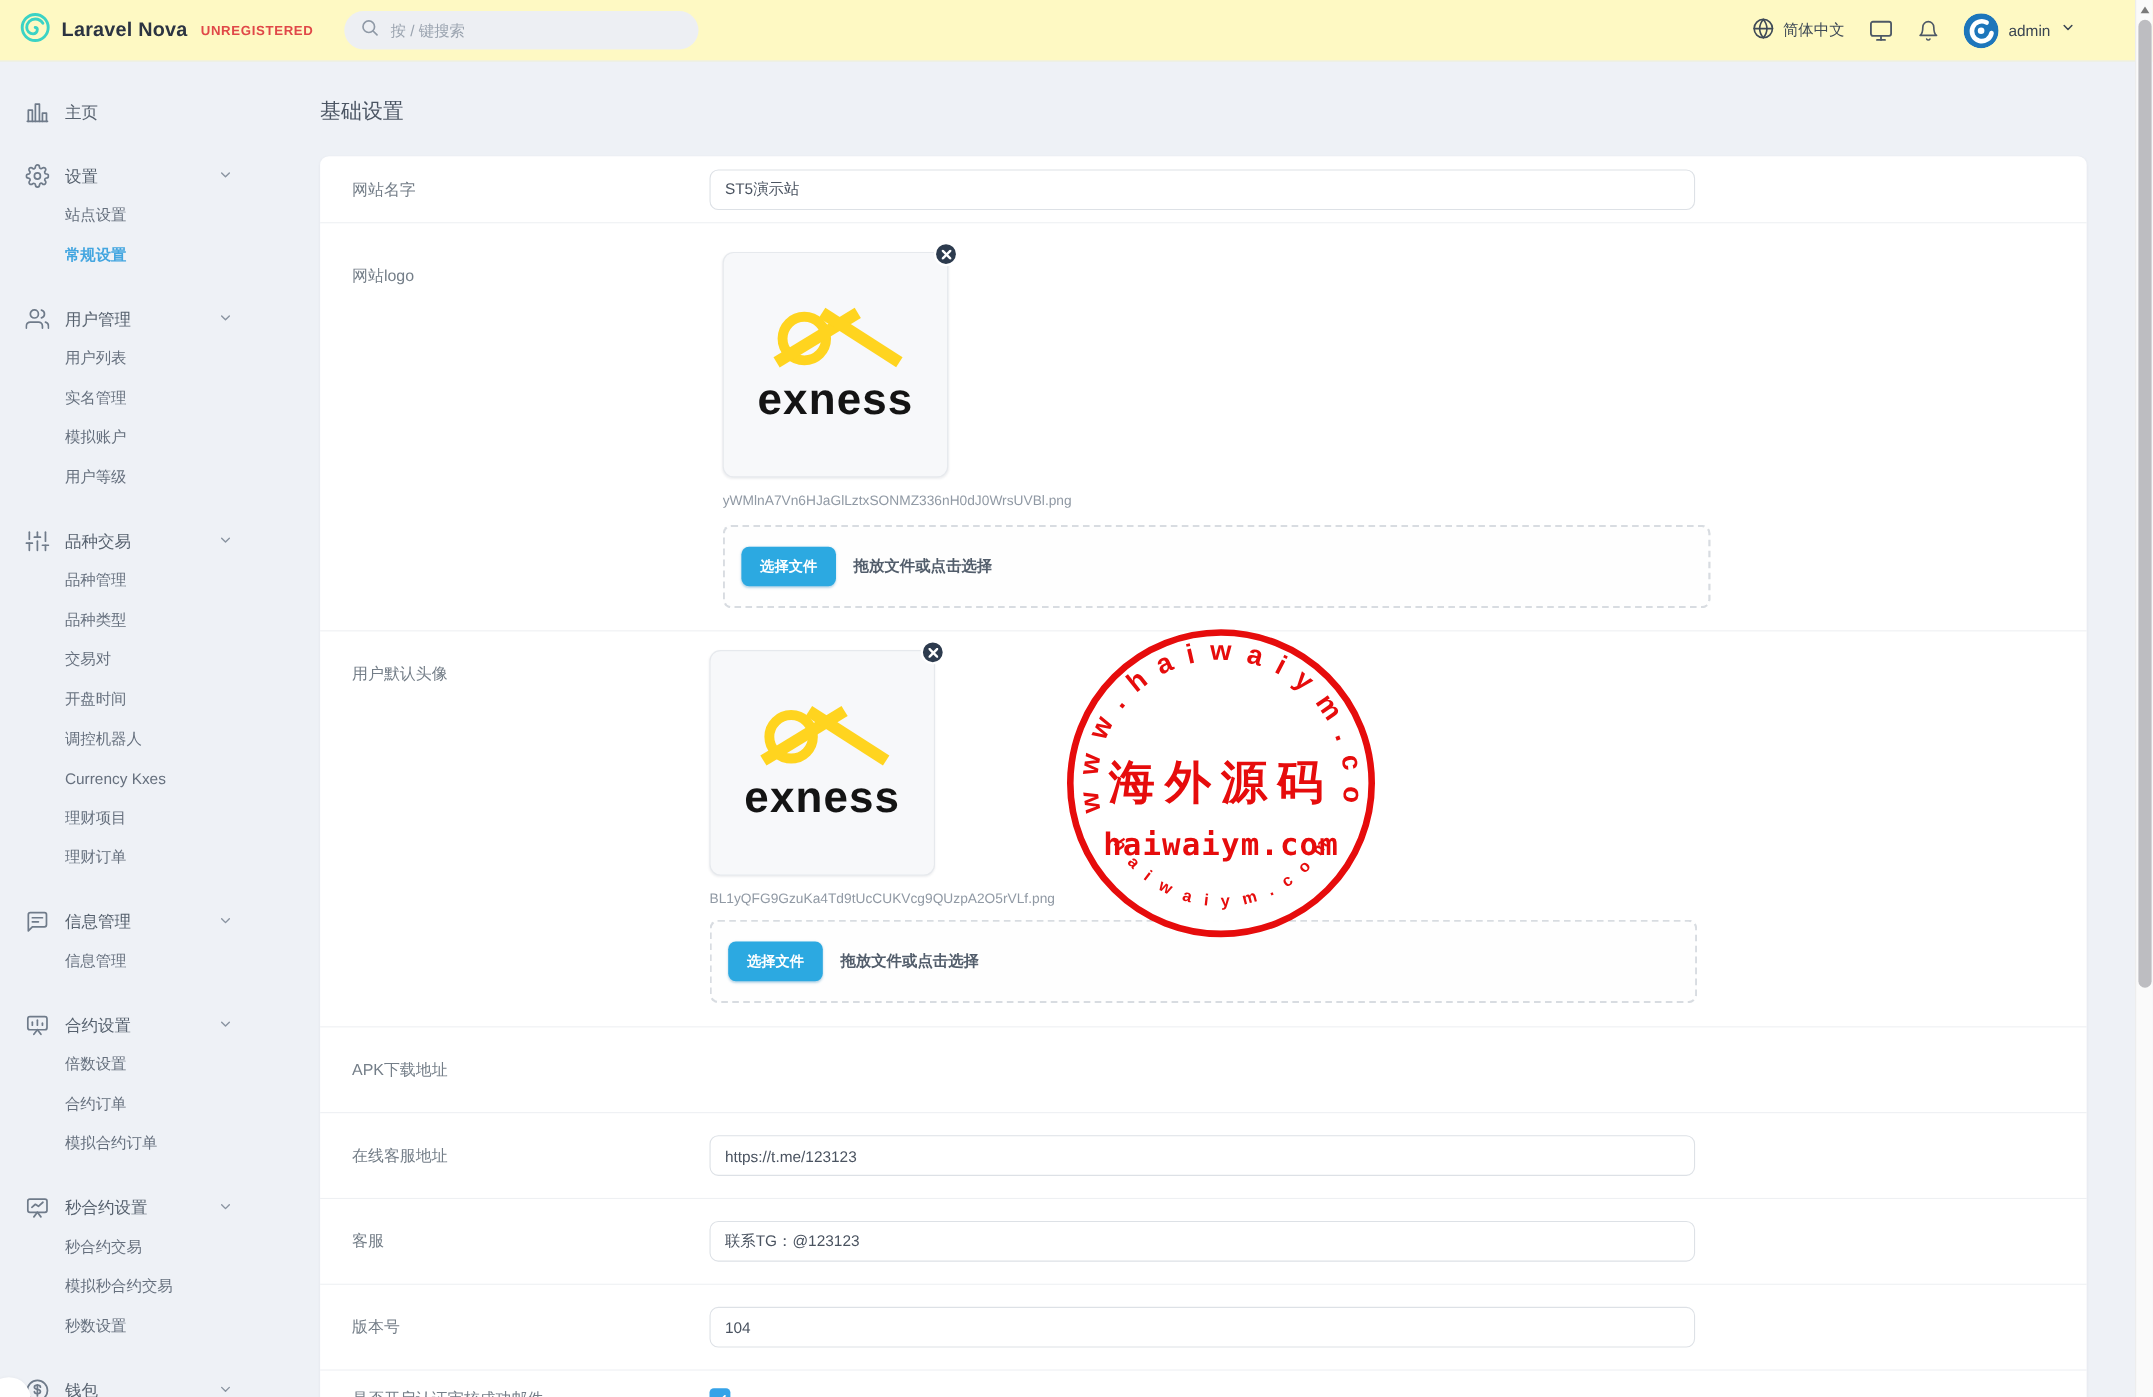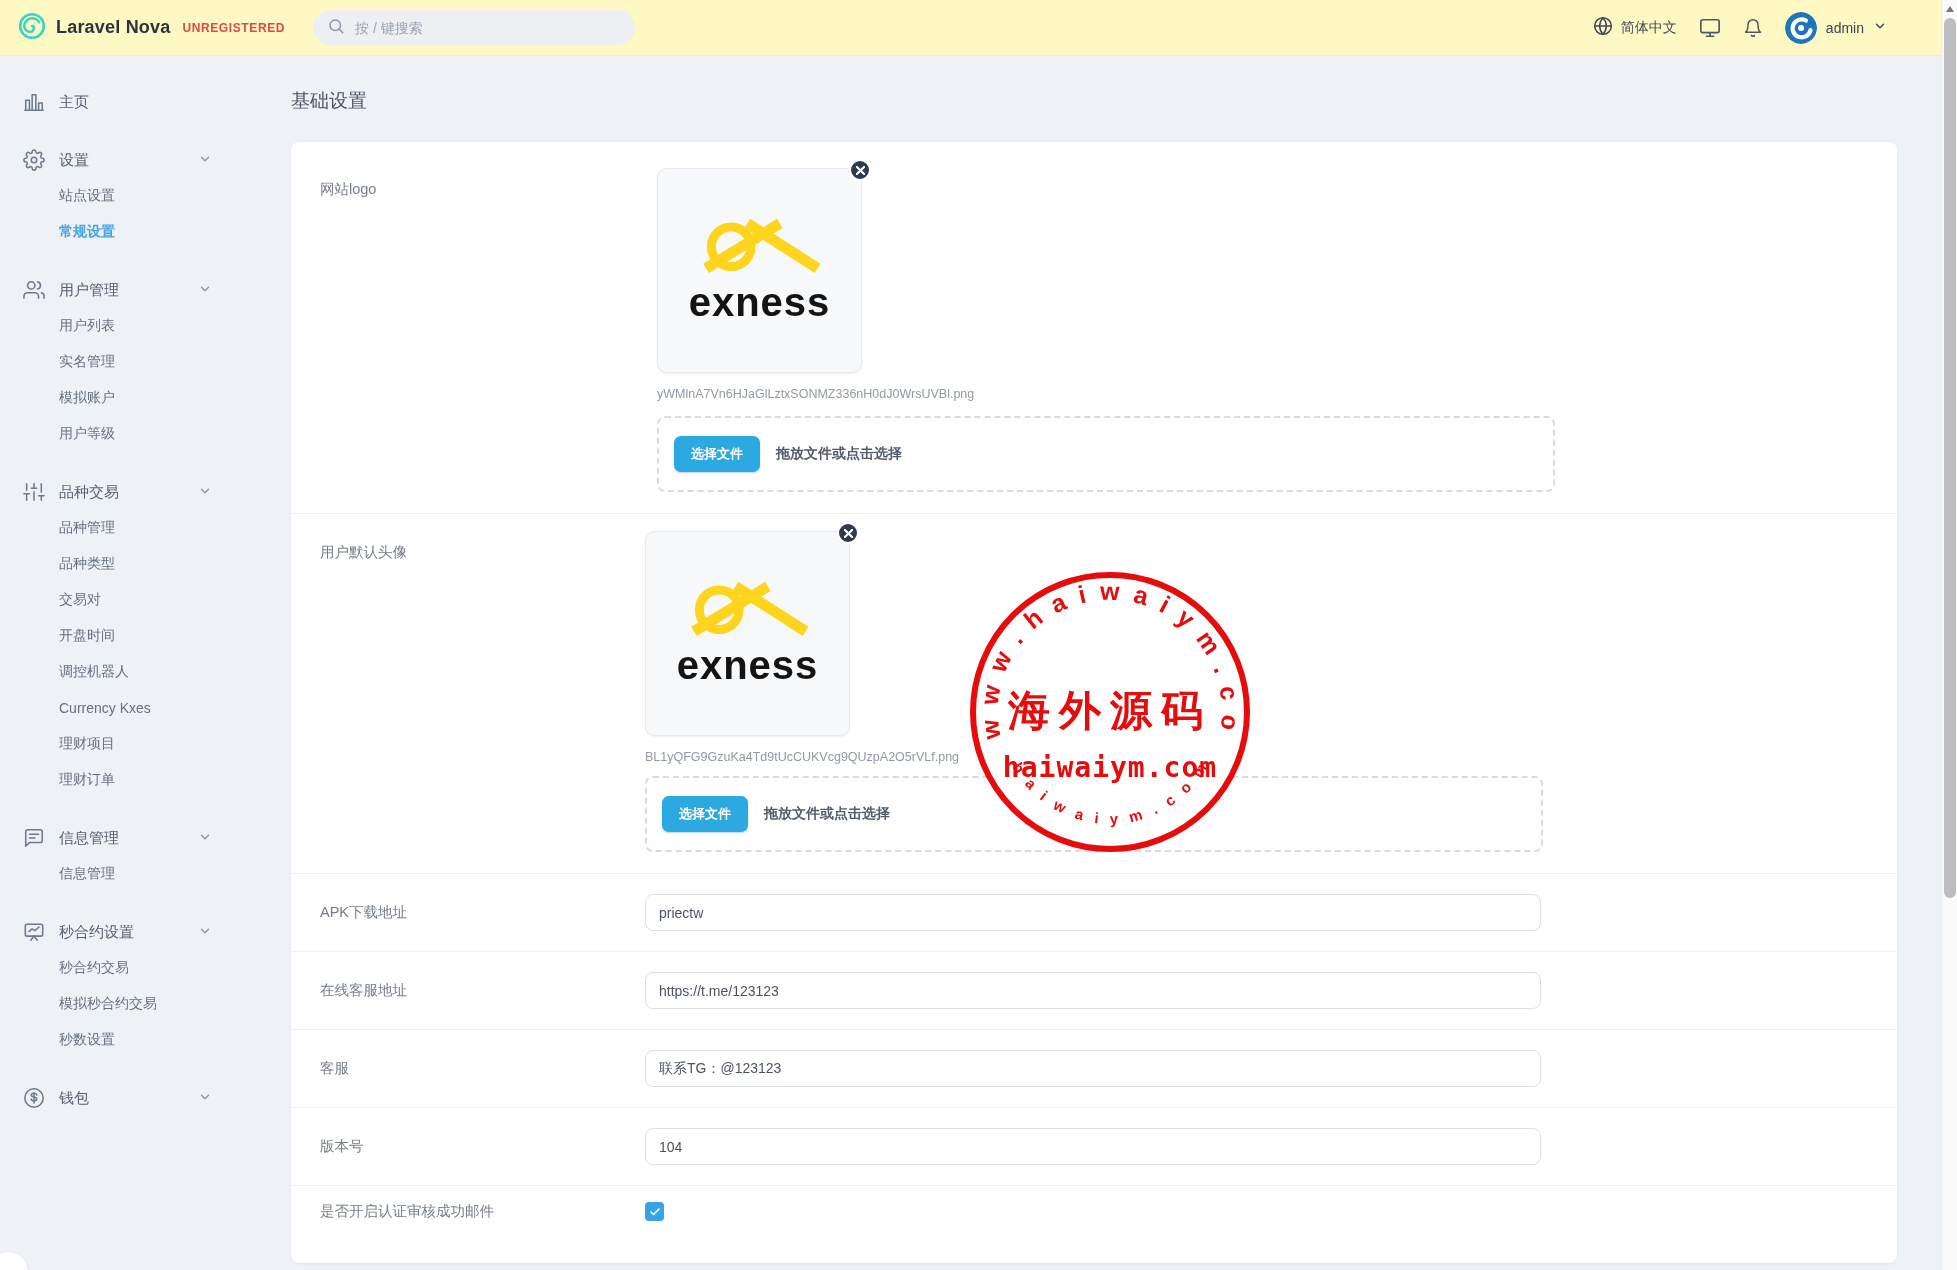--- a/index.html
+++ b/index.html
@@ -264,20 +264,41 @@
         </div>
         <div class="nav-sub">信息管理</div>
       </div>
       <div class="nav-group">
         <div class="nav-section">
           <span class="nav-ic">
             <svg width="22" height="22" viewBox="0 0 24 24" fill="none" stroke="currentColor" stroke-width="1.7" stroke-linecap="round" stroke-linejoin="round">
               <rect x="2.5" y="3.5" width="19" height="13" rx="2"></rect>
               <line x1="12" y1="16.5" x2="8.5" y2="21"></line>
               <line x1="12" y1="16.5" x2="15.5" y2="21"></line>
+              <line x1="7" y1="12" x2="7" y2="9"></line>
+              <line x1="12" y1="12" x2="12" y2="7"></line>
+              <line x1="17" y1="12" x2="17" y2="10"></line>
+            </svg>
+          </span>
+          <span class="nav-label">合约设置</span>
+          <span class="nav-chev"><svg width="14" height="14" viewBox="0 0 24 24" fill="none" stroke="currentColor" stroke-width="2.2" stroke-linecap="round" stroke-linejoin="round">
+              <polyline points="6 9 12 15 18 9"></polyline>
+            </svg></span>
+        </div>
+        <div class="nav-sub">倍数设置</div>
+        <div class="nav-sub">合约订单</div>
+        <div class="nav-sub">模拟合约订单</div>
+      </div>
+      <div class="nav-group">
+        <div class="nav-section">
+          <span class="nav-ic">
+            <svg width="22" height="22" viewBox="0 0 24 24" fill="none" stroke="currentColor" stroke-width="1.7" stroke-linecap="round" stroke-linejoin="round">
+              <rect x="2.5" y="3.5" width="19" height="13" rx="2"></rect>
+              <line x1="12" y1="16.5" x2="8.5" y2="21"></line>
+              <line x1="12" y1="16.5" x2="15.5" y2="21"></line>
               <polyline points="6.5 11.5 10 8.5 13 10.5 17.5 6.5"></polyline>
             </svg>
           </span>
           <span class="nav-label">秒合约设置</span>
           <span class="nav-chev"><svg width="14" height="14" viewBox="0 0 24 24" fill="none" stroke="currentColor" stroke-width="2.2" stroke-linecap="round" stroke-linejoin="round">
               <polyline points="6 9 12 15 18 9"></polyline>
             </svg></span>
         </div>
         <div class="nav-sub">秒合约交易</div>
         <div class="nav-sub">模拟秒合约交易</div>
@@ -298,20 +319,24 @@
             </svg></span>
         </div>
       </div>
     </aside>
 
   <main class="main">
     <h1 class="page-title">基础设置</h1>
 
     <div class="card">
 
+      <div class="row r-first">
+        <div class="row-label">网站名字</div>
+        <input class="txt" value="ST5演示站" style="">
+      </div>
 
       <div class="row r-media-1">
         <div class="row-label">网站logo</div>
         <div class="media-col">
           <div class="img-card">
             <span class="close-btn">
               <svg width="9" height="9" viewBox="0 0 10 10" stroke="#fff" stroke-width="2.4" stroke-linecap="round">
                   <line x1="1" y1="1" x2="9" y2="9"></line>
                   <line x1="9" y1="1" x2="1" y2="9"></line>
                 </svg>
@@ -355,21 +380,20 @@
           <div class="filename">BL1yQFG9GzuKa4Td9tUcCUKVcg9QUzpA2O5rVLf.png</div>
           <div class="dropzone">
             <button class="choose-btn">选择文件</button>
             <span class="drop-hint">拖放文件或点击选择</span>
           </div>
         </div>
       </div>
 
       <div class="row r-text">
         <div class="row-label">APK下载地址</div>
-        <input class="txt" value="priectw" style="">
       </div>
 
       <div class="row r-text">
         <div class="row-label">在线客服地址</div>
         <input class="txt" value="https://t.me/123123" style="">
       </div>
 
       <div class="row r-text">
         <div class="row-label">客服</div>
         <input class="txt" value="联系TG：@123123" style="">

